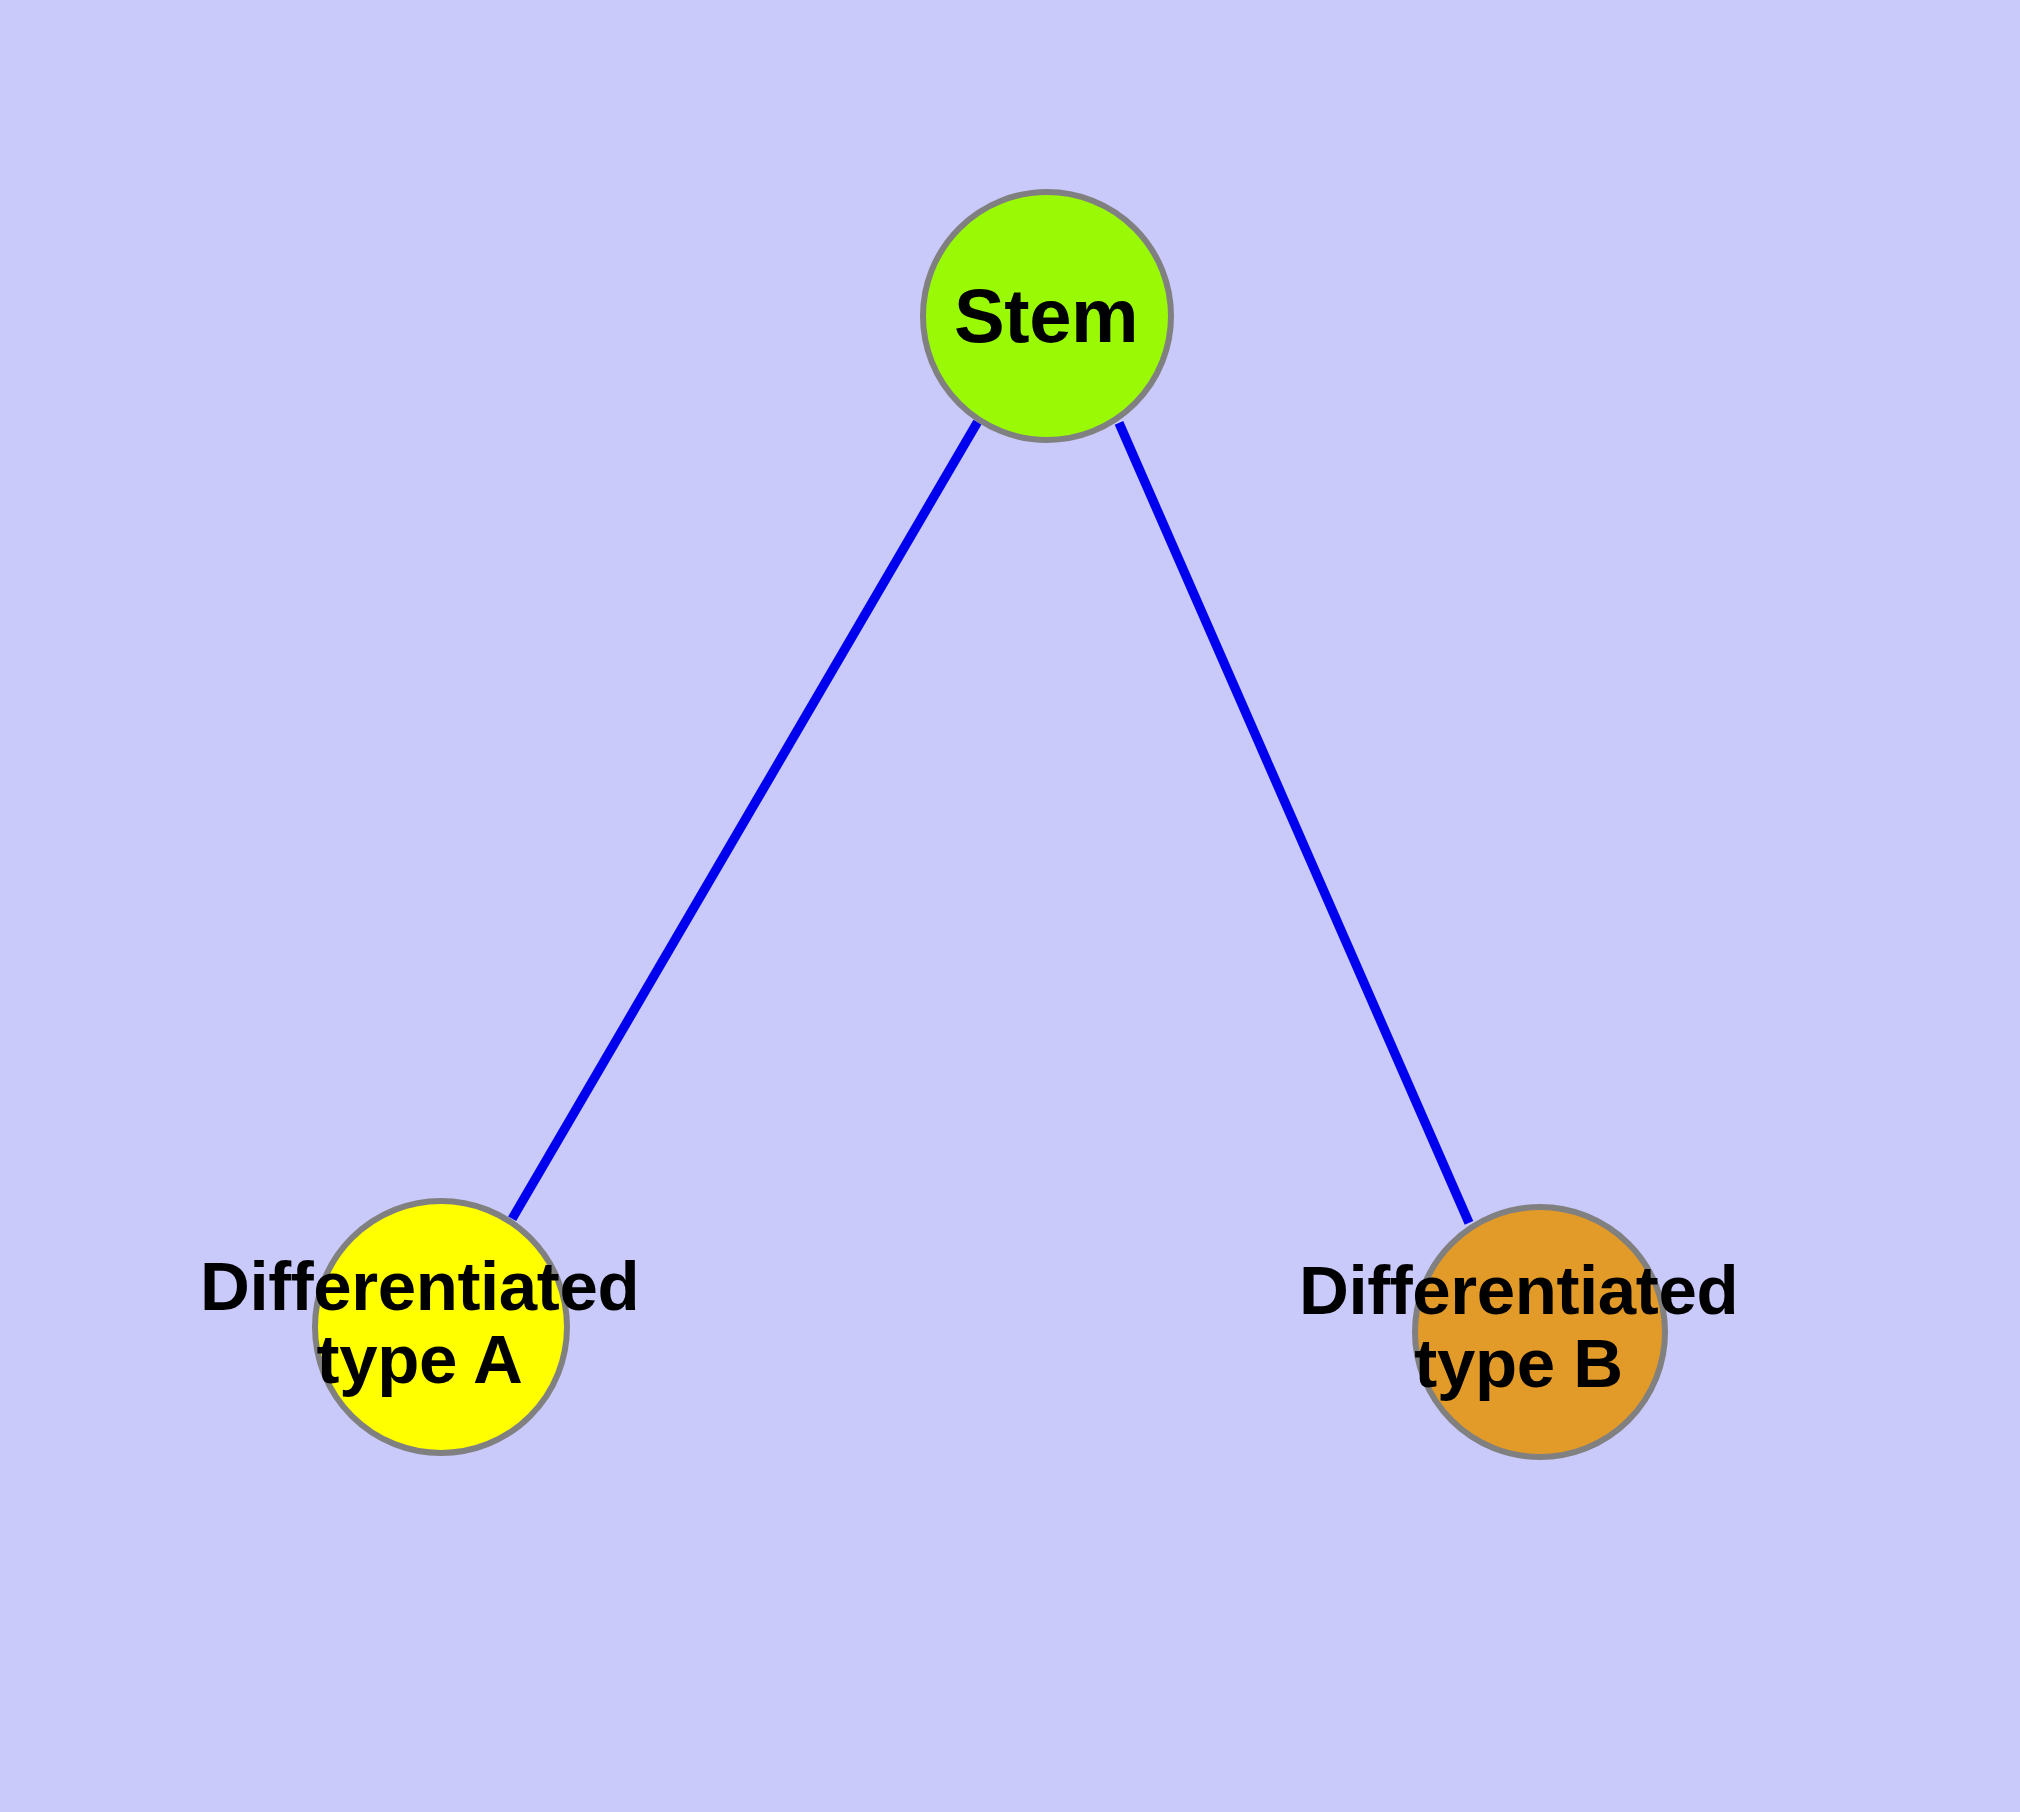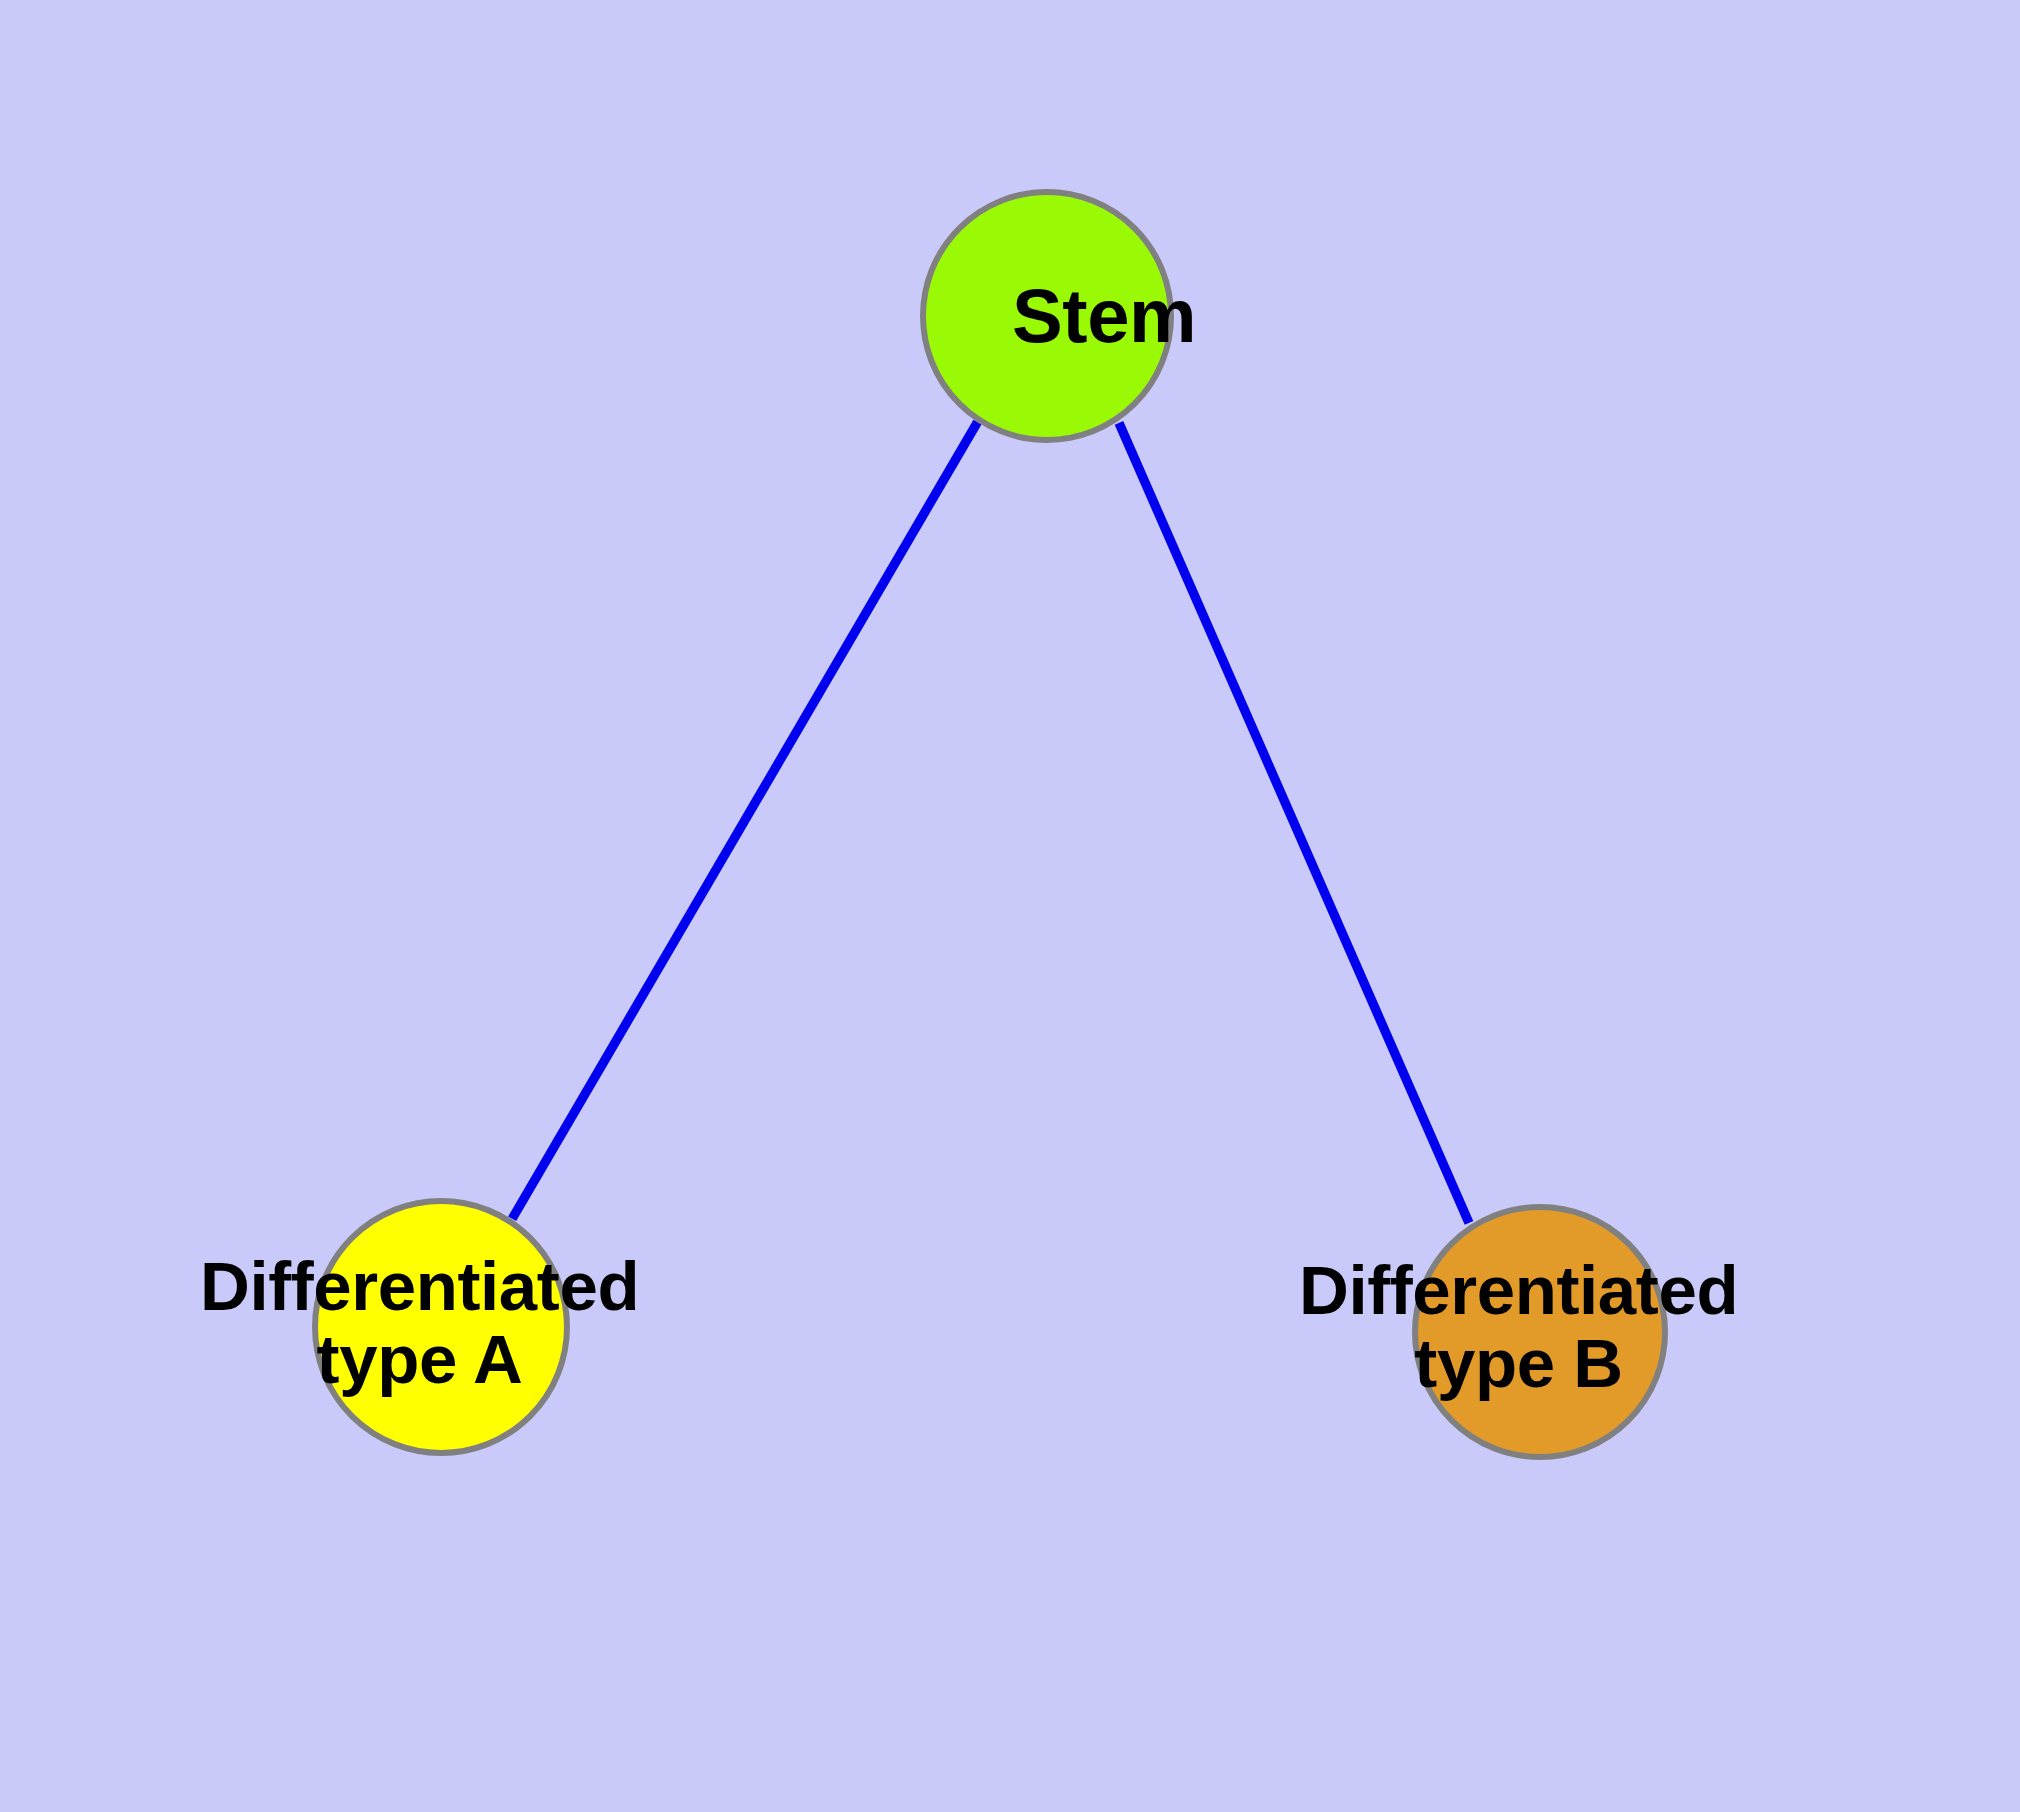--- a/index.html
+++ b/index.html
@@ -49,20 +49,20 @@
 
   <svg id="edge-layer" viewBox="0 0 2384 2138" width="2021" height="1812" xmlns="http://www.w3.org/2000/svg">
     <line stroke="#0000ee" stroke-width="11" stroke-linecap="butt" x1="1153" y1="498" x2="604" y2="1438"></line>
     <line stroke="#0000ee" stroke-width="11" stroke-linecap="butt" x1="1320" y1="499" x2="1733" y2="1443"></line>
   </svg>
 
   <div class="node" style="left: 920px; top: 189px; width: 254px; height: 254px; background: rgb(154, 250, 5); border-color: rgb(128, 128, 128); border-width: 6px;"></div>
   <div class="node" style="left: 312px; top: 1198px; width: 258px; height: 258px; background: rgb(255, 255, 0); border-color: rgb(128, 128, 128); border-width: 6px;"></div>
   <div class="node" style="left: 1412px; top: 1204px; width: 256px; height: 256px; background: rgb(226, 154, 40); border-color: rgb(128, 128, 128); border-width: 6px;"></div>
 
-  <div class="node-label" style="font-size: 76px; color: rgb(0, 0, 0); left: 1012px; top: 276px; width: auto; text-align: center;">Stem</div>
+  <div class="node-label" style="font-size: 76px; color: rgb(0, 0, 0); left: 954px; top: 276px; width: auto; text-align: center;">Stem</div>
   <div class="node-label" style="font-size: 69px; color: rgb(0, 0, 0); left: 200px; top: 1250px; width: auto;">Differentiated
 type A</div>
   <div class="node-label" style="font-size: 69px; color: rgb(0, 0, 0); left: 1299px; top: 1254px; width: auto;">Differentiated
 type B</div>
 
 </div>
 
 
 </body></html>

